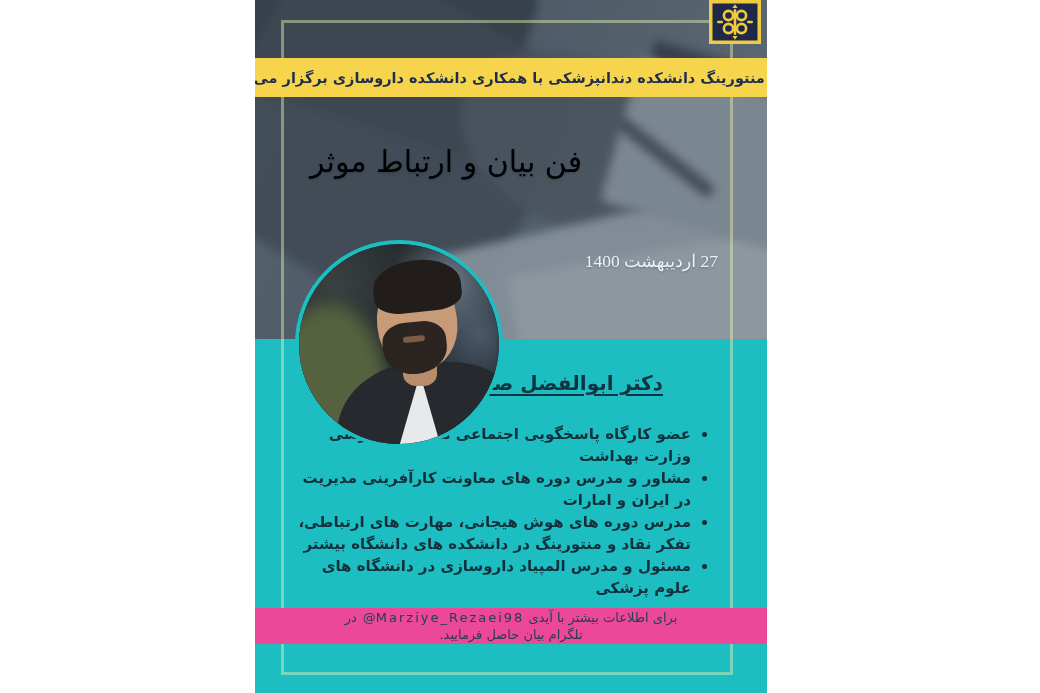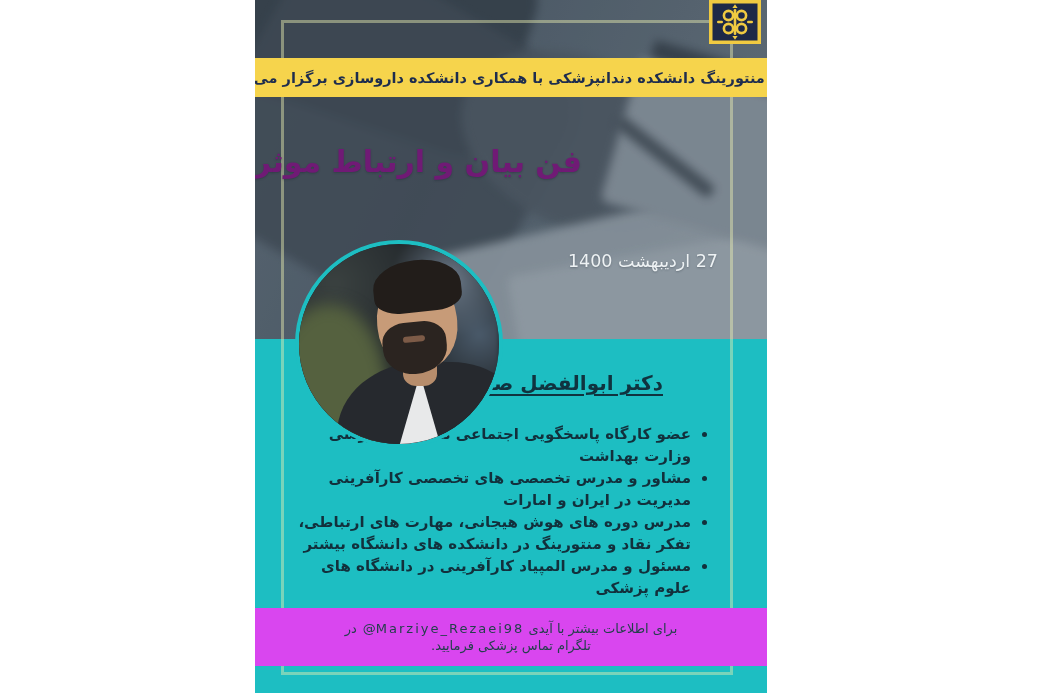--- a/index.html
+++ b/index.html
@@ -24,32 +24,32 @@
   .teal-area{position:absolute;top:339px;left:0;right:0;bottom:0;background:#1dbec2;}
 
   .frame{position:absolute;left:26px;right:34px;top:20px;bottom:18px;
     border:3px solid rgba(236,240,178,.45);z-index:5;}
 
   
   .top-banner{position:absolute;top:58px;left:0;right:0;height:39px;background:#f6d44c;z-index:6;
     display:flex;align-items:center;justify-content:center;}
   .top-banner span{direction:rtl;font-size:14.5px;font-weight:bold;color:#1e2d4e;white-space:nowrap;}
 
-  .bottom-banner{position:absolute;top:608px;left:0;right:0;height:58px;background:#d946ef;z-index:6;
+  .bottom-banner{position:absolute;top:608px;left:0;right:0;height:36px;background:#ec4899;z-index:6;
     display:flex;flex-direction:column;align-items:center;justify-content:center;gap:2px;}
   .bottom-banner span{direction:rtl;font-size:13px;letter-spacing:2px;color:#24404c;white-space:nowrap;}
 
   
   .logo{position:absolute;top:0;right:6px;width:52px;height:44px;z-index:7;}
 
   
-  .title{position:absolute;top:144px;right:185px;z-index:6;color:#701a75;font-weight:bold;font-size:30px;
+  .title{position:absolute;top:144px;right:185px;z-index:6;color:#000000;font-weight:normal;font-size:30px;
     direction:rtl;white-space:nowrap;text-shadow:0 1px 2px rgba(30,40,50,.35);}
   .datetime{position:absolute;top:250px;right:49px;z-index:6;color:#eef2f4;direction:rtl;text-align:right;
-    font-size:17.5px;line-height:22px;white-space:nowrap;text-shadow:0 1px 2px rgba(30,40,50,.3);}
+    font-size:17.5px;line-height:22px;white-space:nowrap;text-shadow:0 1px 2px rgba(30,40,50,.3);font-family:Liberation Serif, serif;}
   .name{position:absolute;top:371px;right:104px;z-index:6;font-size:20px;font-weight:bold;color:#10333f;
     text-decoration:underline;text-underline-offset:4px;direction:rtl;white-space:nowrap;}
 
   .bio{position:absolute;top:424px;left:34px;right:60px;z-index:6;direction:rtl;}
   .bio ul{margin:0;padding:0 16px 0 0;list-style:disc outside;}
   .bio li{font-size:15px;font-weight:bold;color:#12303c;line-height:21.5px;text-align:right;margin-bottom:1px;}
 
   
   .avatar{position:absolute;top:240px;left:40px;width:200px;height:200px;border-radius:50%;
     border:4px solid #1dbec2;z-index:8;overflow:hidden;background:#20262b;box-sizing:content-box;}
@@ -130,25 +130,25 @@
       <div class="av av-beard"></div>
       <div class="av av-mouth"></div>
     </div>
 
     <div class="name">دکتر ابوالفضل صلواتی زاده</div>
 
     <div class="bio">
       <ul>
 
       <li>عضو کارگاه پاسخگویی اجتماعی معاونت آموزشی وزارت بهداشت</li>
-          <li>مشاور و مدرس تخصصی های تخصصی کارآفرینی مدیریت در ایران و امارات</li>
+          <li>مشاور و مدرس دوره های معاونت کارآفرینی مدیریت در ایران و امارات</li>
           <li>مدرس دوره های هوش هیجانی، مهارت های ارتباطی، تفکر نقاد و منتورینگ در دانشکده های دانشگاه بیشتر</li>
-          <li>مسئول و مدرس المپیاد کارآفرینی در دانشگاه های علوم پزشکی</li>
+          <li>مسئول و مدرس المپیاد داروسازی در دانشگاه های علوم پزشکی</li>
         </ul>
     </div>
 
     <div class="bottom-banner">
       <span>برای اطلاعات بیشتر با آیدی ‎@Marziye_Rezaei98‎ در</span>
-      <span>تلگرام تماس پزشکی فرمایید.</span>
+      <span>تلگرام بیان حاصل فرمایید.</span>
     </div>
 
   </div>
 </div>
 
 </body></html>

